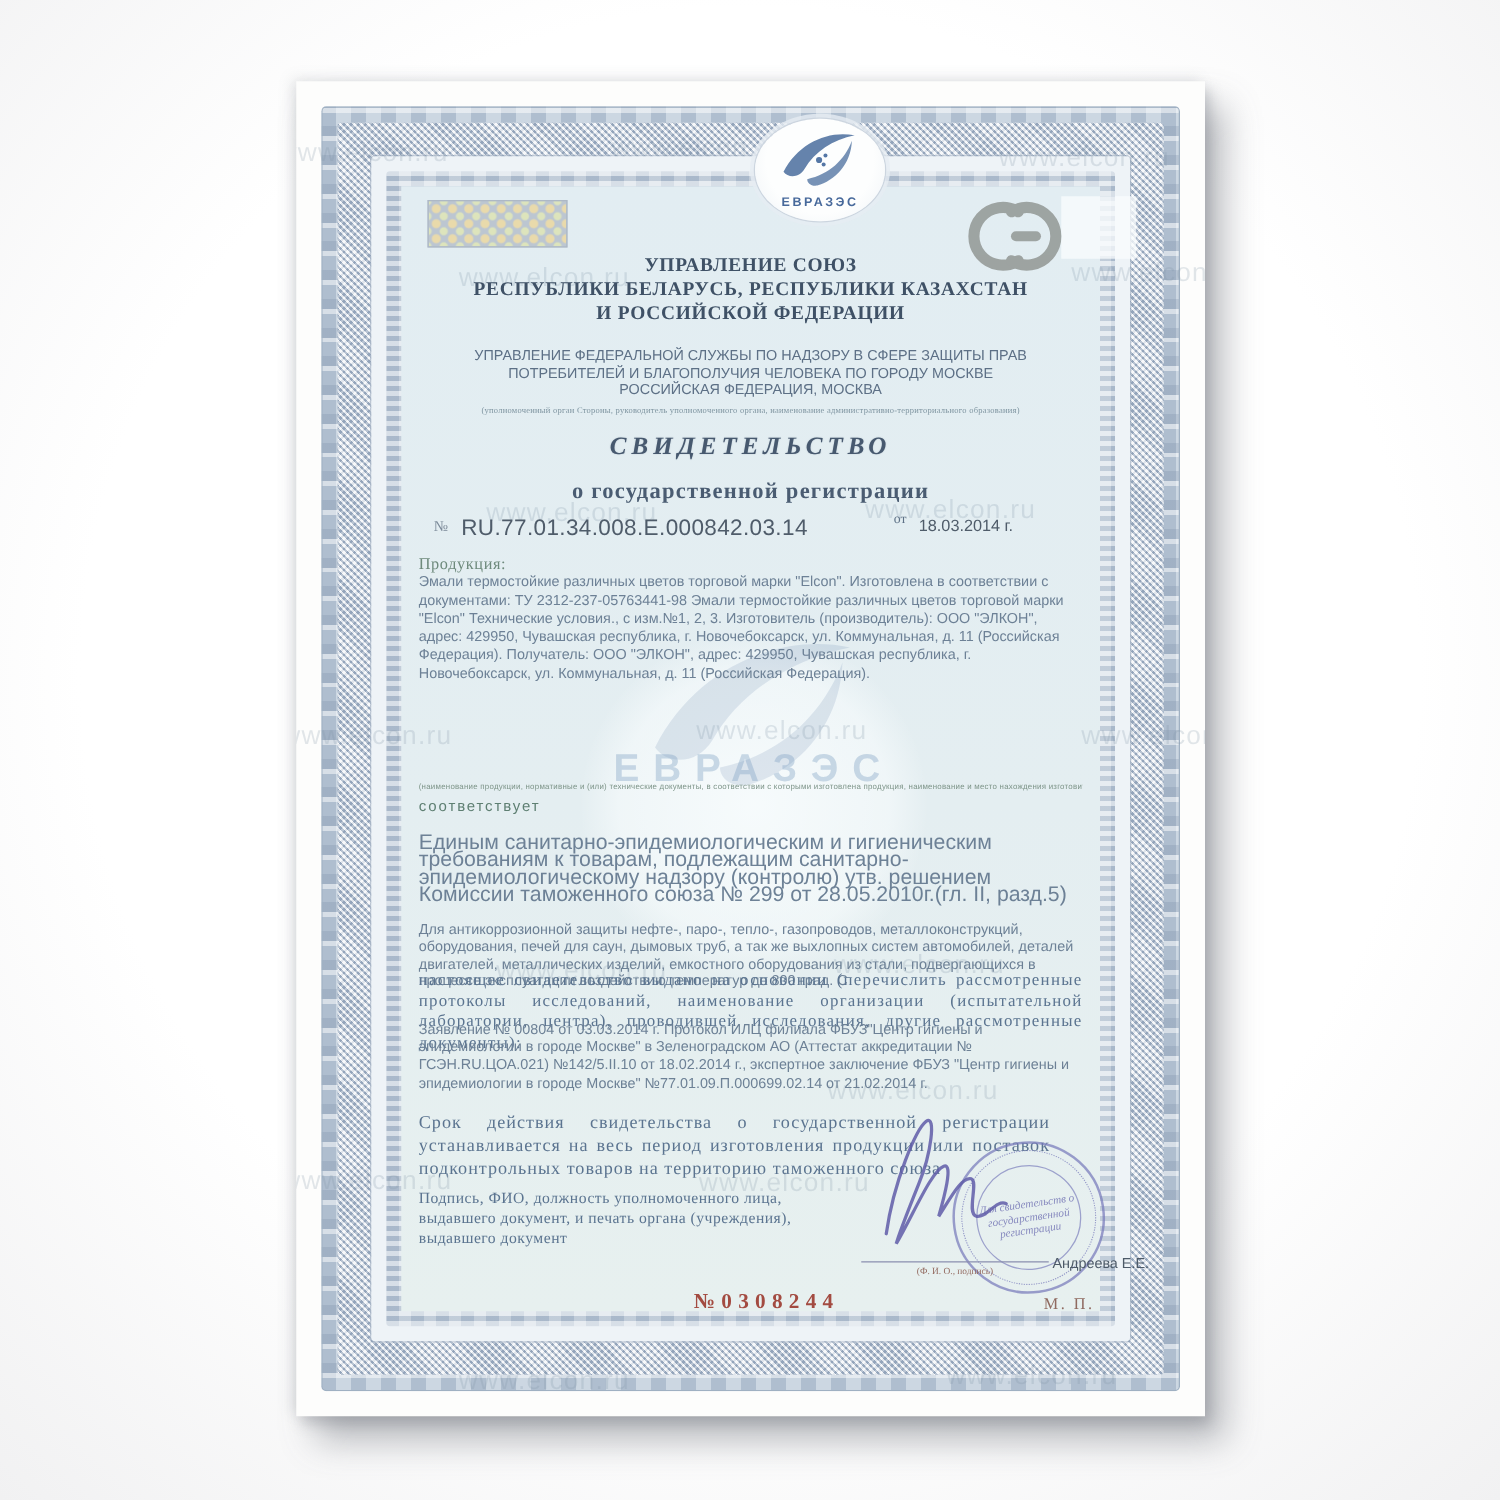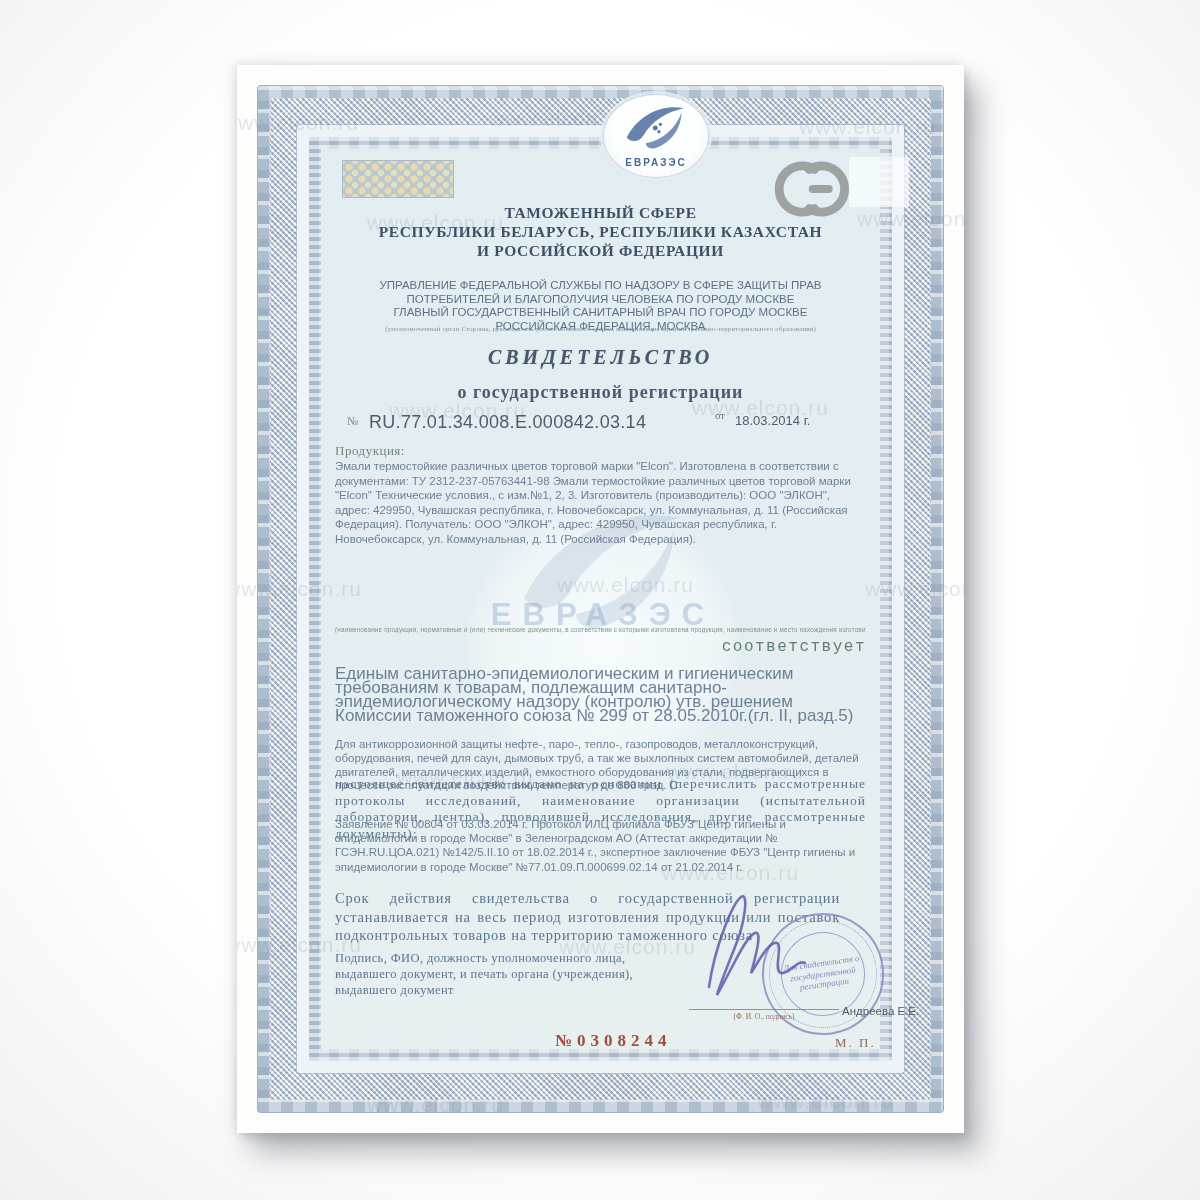--- a/index.html
+++ b/index.html
@@ -90,21 +90,21 @@
   .title-main{top:197px;font-family:"Liberation Serif",serif;font-weight:bold;font-size:20px;letter-spacing:4px;color:#47596f;text-shadow:0 0 1px rgba(71,89,111,.35);font-style:italic;}
   .title-sub{top:233px;font-family:"Liberation Serif",serif;font-weight:bold;font-size:18px;letter-spacing:1px;color:#4a5c72;}
   .numrow{top:262px;height:20px;}
   .no-sym{position:absolute;left:12px;top:3px;font-family:"Liberation Serif",serif;font-size:12px;color:#7c8a99;}
   .no-val{position:absolute;left:34px;top:1px;font-size:18px;letter-spacing:.3px;color:#4f5c6a;}
   .date-label{position:absolute;left:380px;top:-2px;font-family:"Liberation Serif",serif;font-size:11px;color:#5d7086;}
   .date-val{position:absolute;left:400px;top:2px;font-size:13px;color:#4f5c6a;}
   .prod-label{top:294px;font-family:"Liberation Serif",serif;font-size:13px;color:#6e8a7c;letter-spacing:.5px;}
   .prod-text{top:310px;font-size:11.5px;line-height:14.6px;color:#6d8196;}
   .caption2{top:477px;font-size:6.3px;color:#7d9488;white-space:nowrap;overflow:hidden;letter-spacing:.2px;}
-  .sootv{top:489px;font-family:Liberation Mono, monospace;font-size:16px;color:#5e7f72;letter-spacing:1.5px;text-align:right;}
+  .sootv{top:489px;font-family:Liberation Sans, sans-serif;font-size:12px;color:#5e7f72;letter-spacing:1.5px;}
   .compl-text{top:518px;font-size:17px;line-height:14px;color:#6d8196;}
   .reg-text{top:548px;font-family:"Liberation Serif",serif;font-size:15px;line-height:19.5px;letter-spacing:2.2px;color:#5b7490;text-align:justify;}
   .usage-text{top:589px;font-size:11.5px;line-height:13.8px;color:#6d8196;}
   .basis-intro{top:627px;font-family:"Liberation Serif",serif;font-size:13.5px;line-height:16.5px;letter-spacing:1px;color:#5b7490;text-align:justify;}
   .basis-text{top:668px;font-size:11.5px;line-height:14.2px;color:#6d8196;}
   .validity{top:740px;font-family:"Liberation Serif",serif;font-size:14.5px;line-height:18.5px;letter-spacing:.8px;color:#5b7490;text-align:justify;right:40px;}
   .sig-note{top:801px;width:330px;font-family:"Liberation Serif",serif;font-size:12.5px;line-height:16px;letter-spacing:.4px;color:#5b7490;}
   
   .sig-svg{position:absolute;left:360px;top:726px;z-index:6;}
   .sig-line{position:absolute;left:368px;top:860px;width:150px;border-top:1px solid #8b8fb0;z-index:6;}
@@ -175,27 +175,26 @@
 
           <div class="circle-wm">
             <svg width="200" height="150" viewBox="0 0 100 74">
               <path d="M10 50 C26 18 60 4 88 10 C64 15 44 28 33 47 C27 57 15 57 10 50 Z" fill="#4a6d9e"></path>
               <path d="M36 58 C60 53 77 37 85 16 C84 42 66 60 47 65 C40 66 36 62 36 58 Z" fill="#4a6d9e"></path>
             </svg>
             <div class="cw-label">ЕВРАЗЭС</div>
           </div>
 
           <div class="blk center hdr-union">
-            <div>ТАМОЖЕННЫЙ СФЕРЕ</div>
+            <div>УПРАВЛЕНИЕ СОЮЗ</div>
             <div>РЕСПУБЛИКИ БЕЛАРУСЬ, РЕСПУБЛИКИ КАЗАХСТАН</div>
             <div>И РОССИЙСКОЙ ФЕДЕРАЦИИ</div>
           </div>
           <div class="blk center hdr-auth">
             <div>УПРАВЛЕНИЕ ФЕДЕРАЛЬНОЙ СЛУЖБЫ ПО НАДЗОРУ В СФЕРЕ ЗАЩИТЫ ПРАВ ПОТРЕБИТЕЛЕЙ И БЛАГОПОЛУЧИЯ ЧЕЛОВЕКА ПО ГОРОДУ МОСКВЕ</div>
-            <div>ГЛАВНЫЙ ГОСУДАРСТВЕННЫЙ САНИТАРНЫЙ ВРАЧ ПО ГОРОДУ МОСКВЕ</div>
             <div>РОССИЙСКАЯ ФЕДЕРАЦИЯ, МОСКВА</div>
           </div>
           <div class="blk hdr-caption">(уполномоченный орган Стороны, руководитель уполномоченного органа, наименование административно-территориального образования)</div>
 
           <div class="blk center title-main">СВИДЕТЕЛЬСТВО</div>
           <div class="blk center title-sub">о государственной регистрации</div>
 
           <div class="blk numrow">
             <span class="no-sym">№</span>
             <span class="no-val">RU.77.01.34.008.Е.000842.03.14</span>

